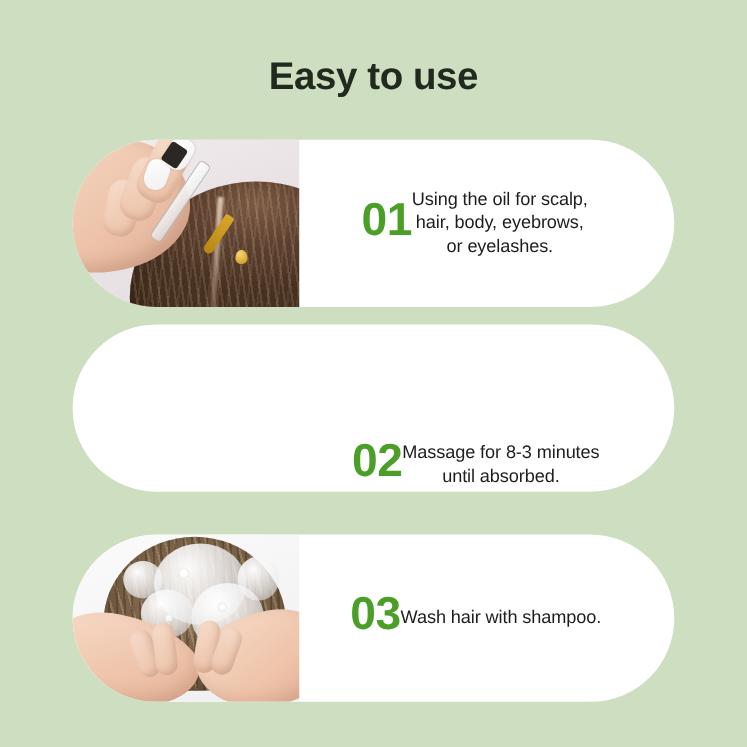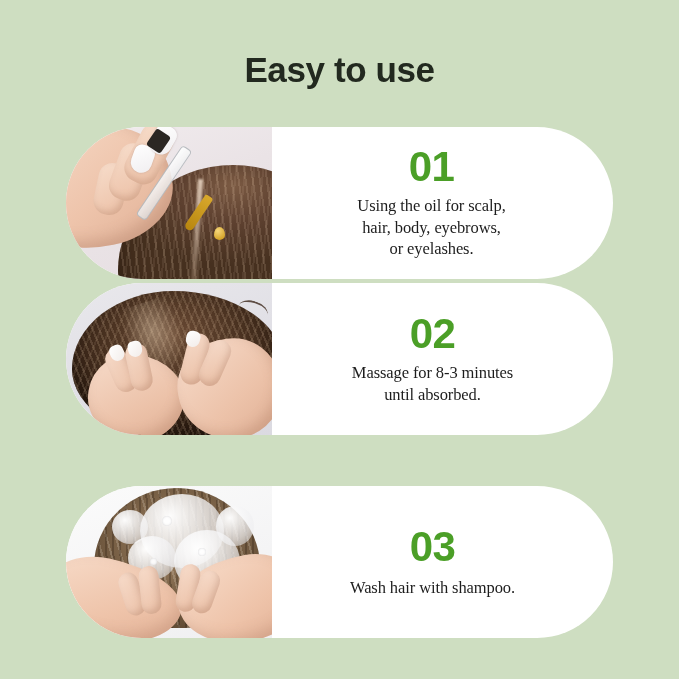--- a/index.html
+++ b/index.html
@@ -42,21 +42,21 @@
     width: 547px;
     height: 152px;
     background: #ffffff;
     border-radius: 76px;
     overflow: hidden;
     display: flex;
     flex-direction: row;
     align-items: stretch;
   }
   .card-1 { top: 127px; }
-  .card-2 { top: 283px; }
+  .card-2 { top: 295px; align-items: flex-end; }
   .card-3 { top: 470px; margin-top: 16px; }
 
   
   .photo {
     position: relative;
     width: 206px;
     flex: 0 0 206px;
     overflow: hidden;
   }
 
@@ -313,21 +313,21 @@
   .ph3 .i1 { left: 56px; top: 86px; width: 20px; height: 44px; transform: rotate(-18deg); }
   .ph3 .i2 { left: 74px; top: 80px; width: 20px; height: 48px; transform: rotate(-6deg); }
   .ph3 .i3 { left: 112px; top: 78px; width: 20px; height: 48px; transform: rotate(10deg); }
   .ph3 .i4 { left: 130px; top: 84px; width: 20px; height: 44px; transform: rotate(20deg); }
 
   
   .content {
     flex: 1 1 auto;
     position: relative;
     display: flex;
-    flex-direction: column;
+    flex-direction: row;
     align-items: center;
     justify-content: center;
     padding: 0 40px 0 20px;
     box-sizing: border-box;
     text-align: center;
   }
   .step-num {
     font-size: 42px;
     font-weight: 700;
     color: #4b9f27;
@@ -335,21 +335,20 @@
     letter-spacing: -0.5px;
     margin-bottom: 7px;
   }
   .step-text {
     font-size: 16.5px;
     font-weight: 400;
     color: #1d1d1d;
     line-height: 1.30;
     letter-spacing: -0.1px;
     white-space: pre-line;
-    font-family: Liberation Serif, serif;
   }
   .card-1 .content { padding-left: 14px; padding-right: 36px; }
   .card-3 .step-num { margin-bottom: 9px; }
 </style>
 </head>
 <body>
 
 <div class="page">
 
   <div class="title">Easy to use</div>

